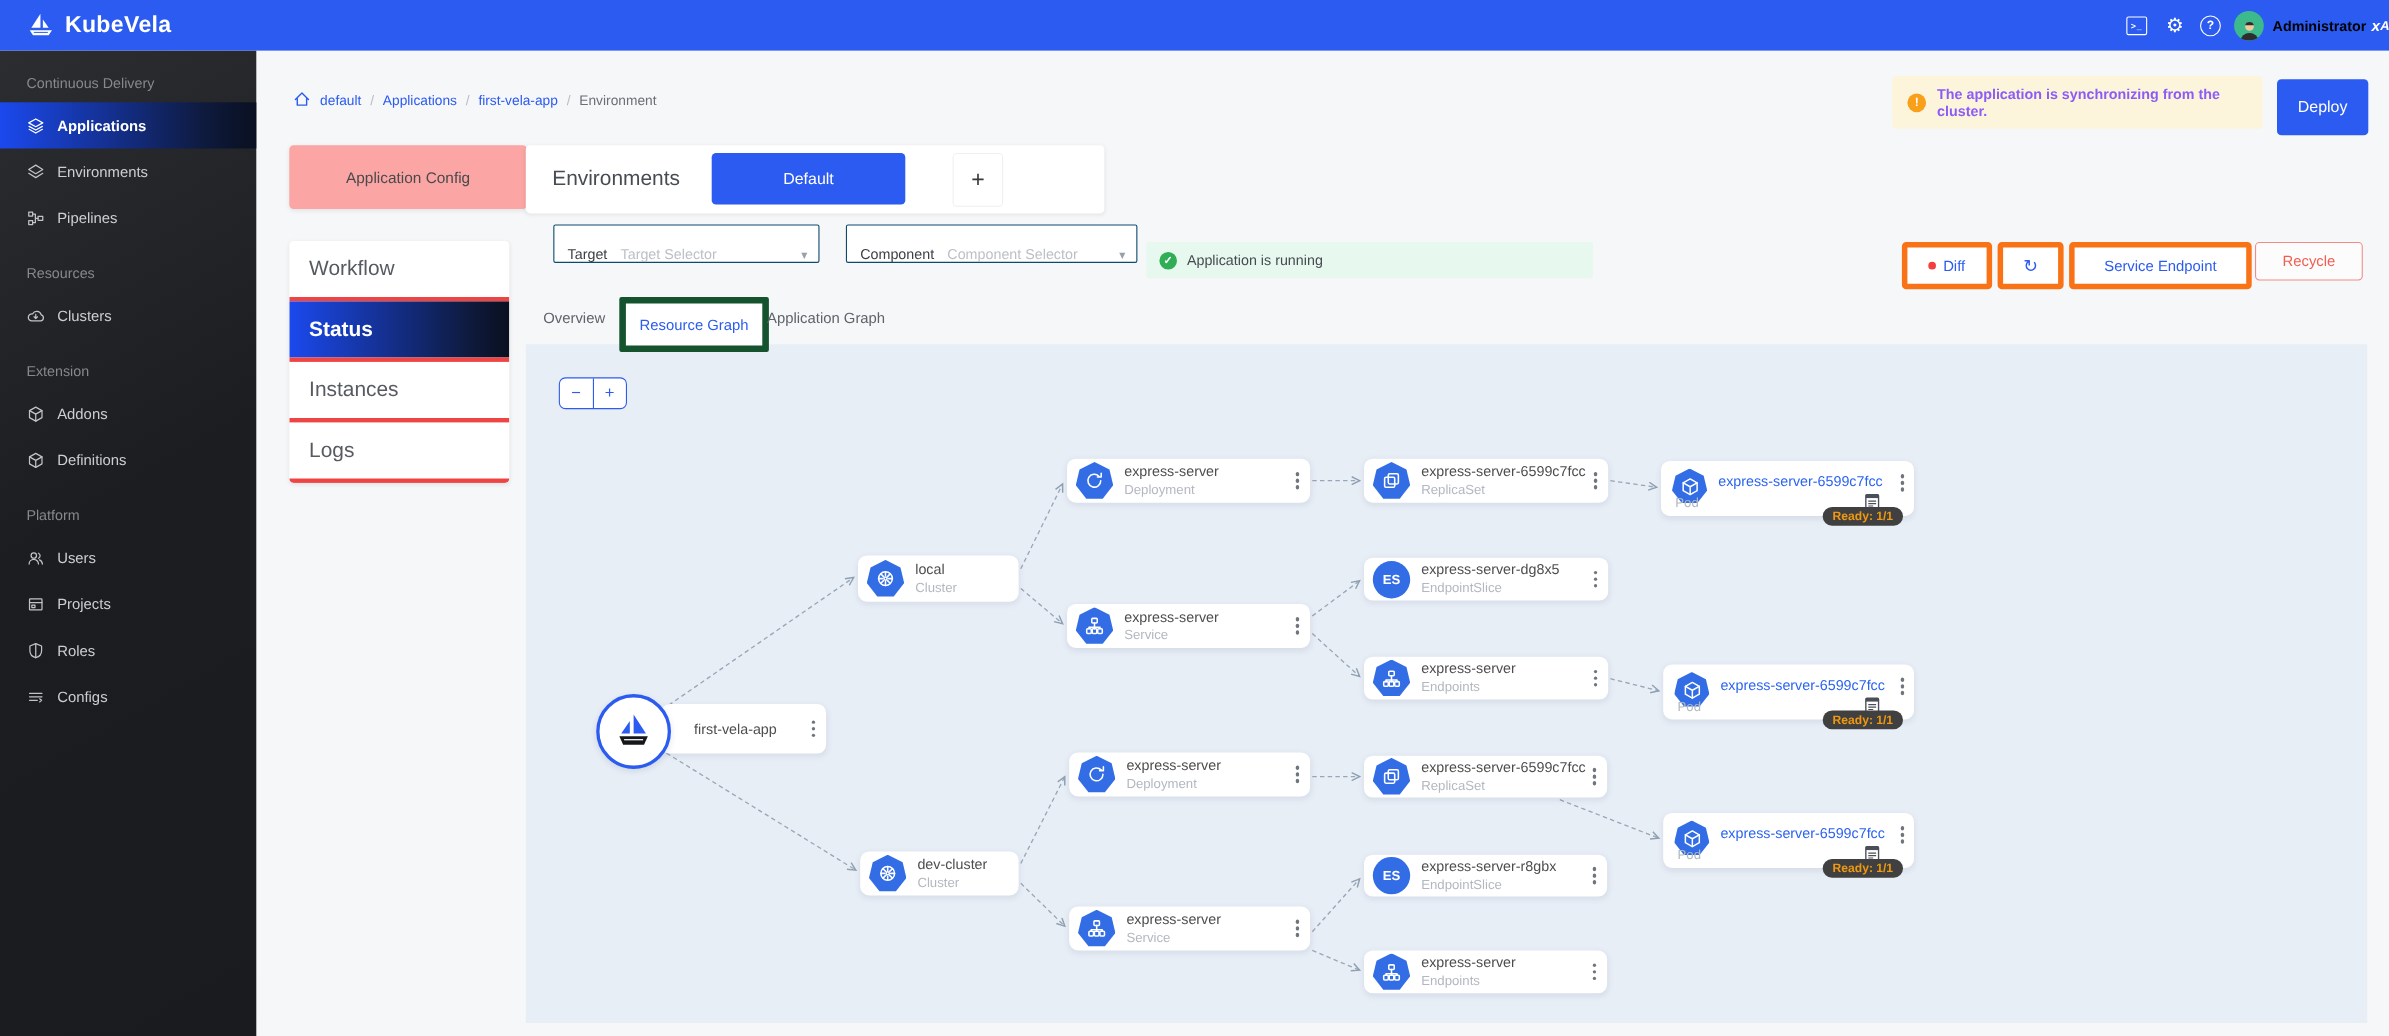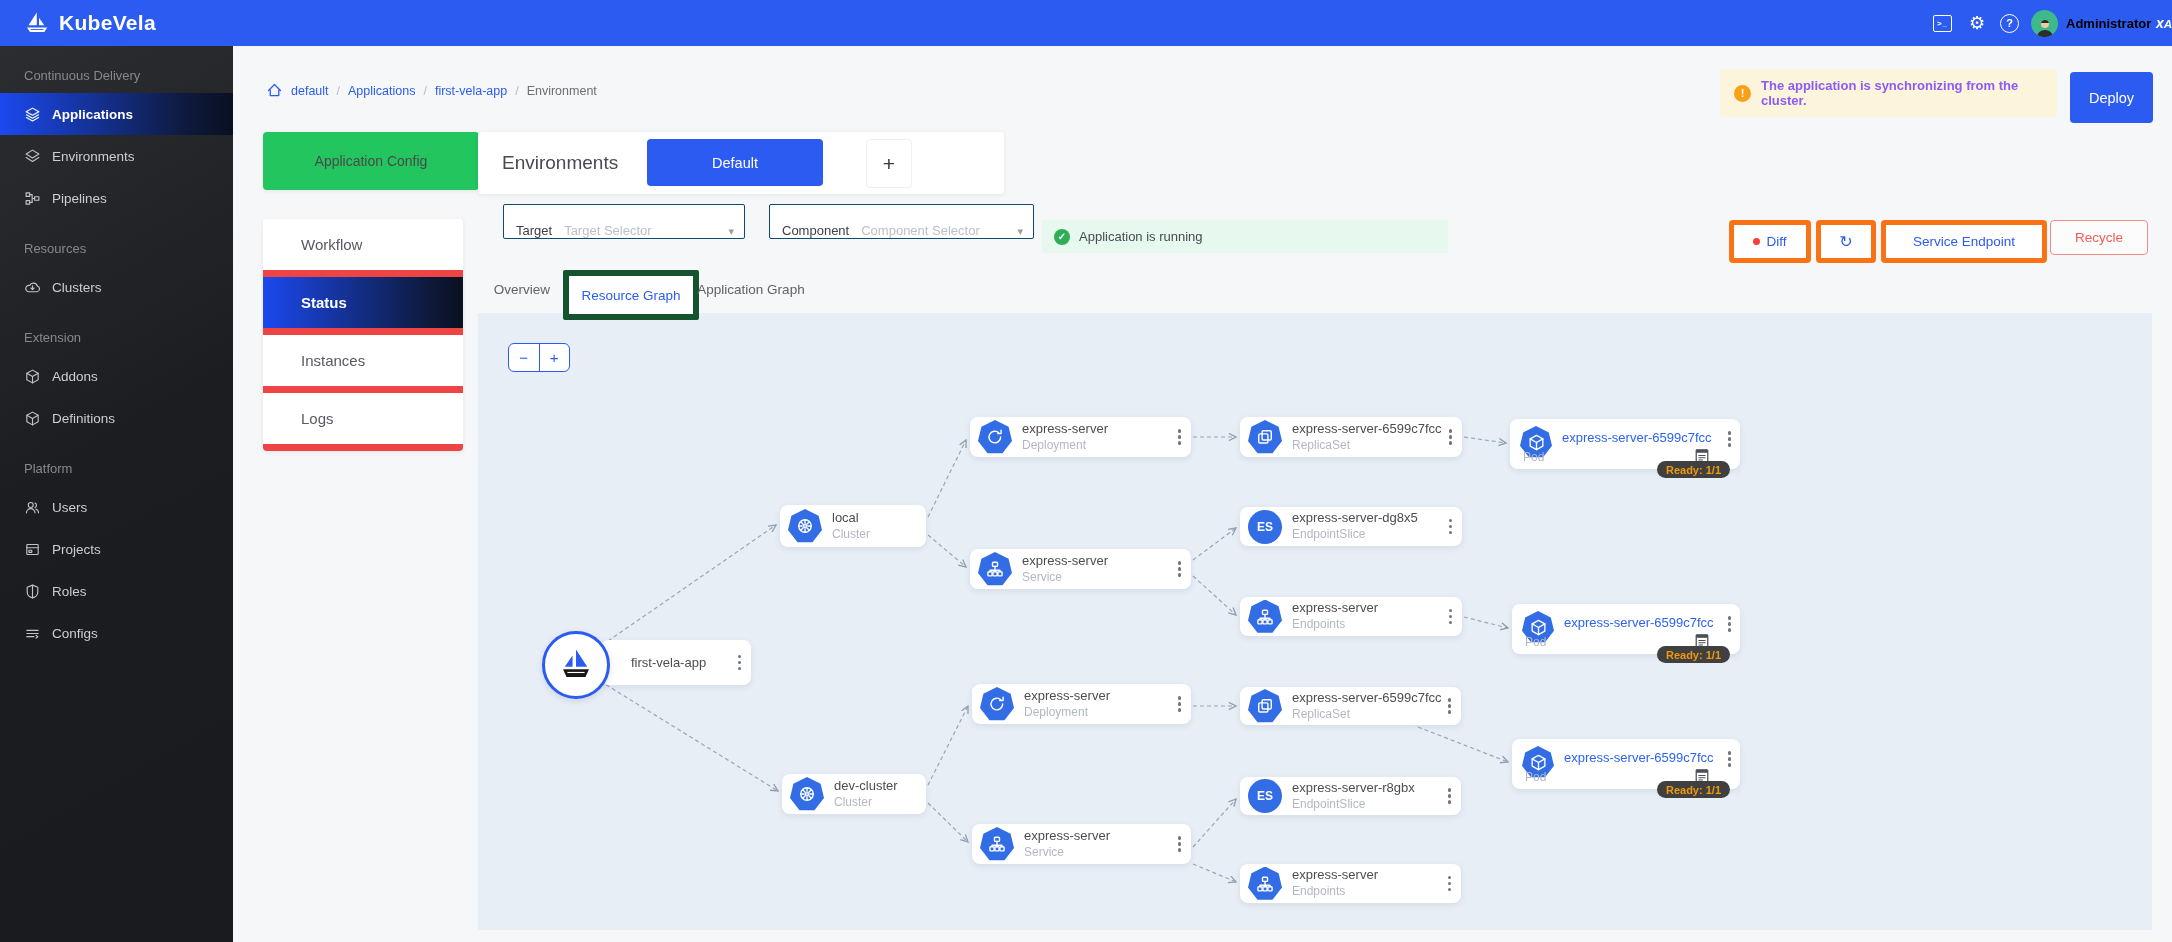--- a/index.html
+++ b/index.html
@@ -39,27 +39,27 @@
   
   .sync-banner{position:absolute;left:1720px;top:69px;width:337px;height:48px;background:#fdf4dc;border-radius:4px;
                display:flex;align-items:center;gap:10px;padding:0;z-index:5}
   .warn-circ{width:17px;height:17px;border-radius:50%;background:#f9a01b;color:#fff;font-size:11px;font-weight:bold;
              display:flex;align-items:center;justify-content:center;margin-left:14px;flex:none}
   .sync-text{color:#8b5cf6;font-size:13px;font-weight:bold}
   .deploy-btn{position:absolute;left:2070px;top:72px;width:83px;height:51px;background:#2b5bf0;border-radius:4px;
               color:#fff;font-size:14.5px;display:flex;align-items:center;justify-content:center;cursor:pointer;z-index:5}
 
   
-  .cfg-card{position:absolute;left:263px;top:132px;width:216px;height:58px;background:#22c55e;border-radius:4px;
+  .cfg-card{position:absolute;left:263px;top:132px;width:216px;height:58px;background:#fca5a5;border-radius:4px;
             box-shadow:0 1px 4px rgba(0,0,0,.08);display:flex;align-items:center;justify-content:center;
             font-size:14px;color:#4a4a4a;z-index:5}
   .menu-card{position:absolute;left:263px;top:219px;width:200px;background:#fff;border-radius:4px;
              box-shadow:0 1px 4px rgba(0,0,0,.08);z-index:5;overflow:hidden}
-  .menu-item{height:51px;display:flex;align-items:center;padding-left:38px;font-size:15px;color:#565a61;
-             border-bottom:7px solid #ef4444;cursor:pointer}
+  .menu-item{height:51px;display:flex;align-items:center;padding-left:18px;font-size:19px;color:#565a61;
+             border-bottom:4px solid #ef4444;cursor:pointer}
   .menu-item.active{background:linear-gradient(90deg,#1b49ee 0%,#0e1a3d 82%,#0a1020 100%);color:#fff;font-weight:bold}
 
   
   .env-card{position:absolute;left:478px;top:132px;width:526px;height:62px;background:#fff;border-radius:4px;
             box-shadow:0 1px 4px rgba(0,0,0,.08);z-index:5}
   .env-title{position:absolute;left:24px;top:0;height:62px;display:flex;align-items:center;font-size:19px;color:#474b52}
   .env-tab{position:absolute;left:169px;top:7px;width:176px;height:47px;background:#2b5bf0;border-radius:4px;color:#fff;
            font-size:14.5px;display:flex;align-items:center;justify-content:center;cursor:pointer}
   .env-add{position:absolute;left:388px;top:7px;width:44px;height:47px;background:#fff;border:1px solid #f0f0f0;border-radius:4px;
            color:#3a3a3a;font-size:21px;display:flex;align-items:center;justify-content:center;cursor:pointer}

